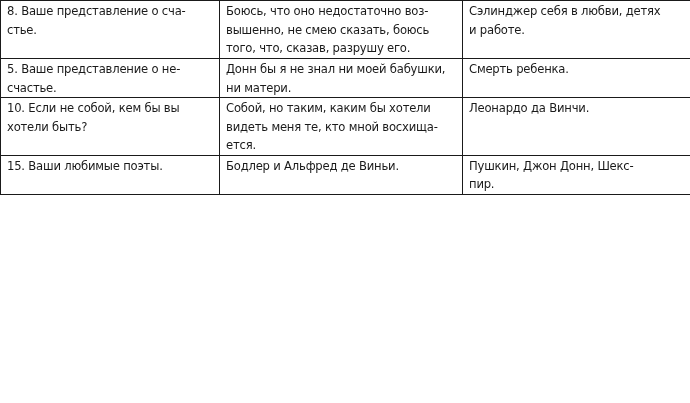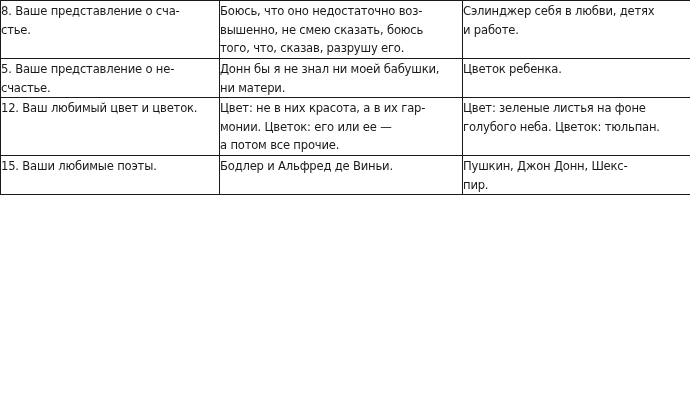--- a/index.html
+++ b/index.html
@@ -9,21 +9,21 @@
     width: 690px;
     table-layout: fixed;
     font-family: "DejaVu Sans", sans-serif;
     font-size: 11.6px;
     line-height: 18.5px;
     color: #1a1a1a;
   }
   table.q td {
     border: 1.5px solid #1a1a1a;
     vertical-align: top;
-    padding: 1px 6px 0 0;
+    padding: 1px 6px 0 6px;
     white-space: pre-line;
     letter-spacing: -0.2px;
   }
   col.c1 { width: 219px; }
   col.c2 { width: 243px; }
   col.c3 { width: 228px; }
 </style>
 </head>
 <body>
 
@@ -41,29 +41,29 @@
 вышенно, не смею сказать, боюсь
 того, что, сказав, разрушу его.</td>
       <td>Сэлинджер себя в любви, детях
 и работе.</td>
     </tr>
     <tr style="height:37px">
       <td>5. Ваше представление о не-
 счастье.</td>
       <td>Донн бы я не знал ни моей бабушки,
 ни матери.</td>
-      <td>Цветок ребенка.</td>
+      <td>Смерть ребенка.</td>
     </tr>
-    <tr style="height:58px">
-      <td>12. Ваш любимый цвет и цветок.</td>
-      <td>Цвет: не в них красота, а в их гар-
-монии.  Цветок: его или ее —
-а потом все прочие.</td>
-      <td>Цвет: зеленые листья на фоне
-голубого неба. Цветок: тюльпан.</td>
+    <tr style="height:57px">
+      <td>10. Если не собой, кем бы вы
+хотели быть?</td>
+      <td>Собой, но таким, каким бы хотели
+видеть меня те, кто мной восхища-
+ется.</td>
+      <td>Леонардо да Винчи.</td>
     </tr>
     <tr style="height:37px">
       <td>15. Ваши любимые поэты.</td>
       <td>Бодлер и Альфред де Виньи.</td>
       <td>Пушкин, Джон Донн, Шекс-
 пир.</td>
     </tr>
   </tbody>
 </table>
 

